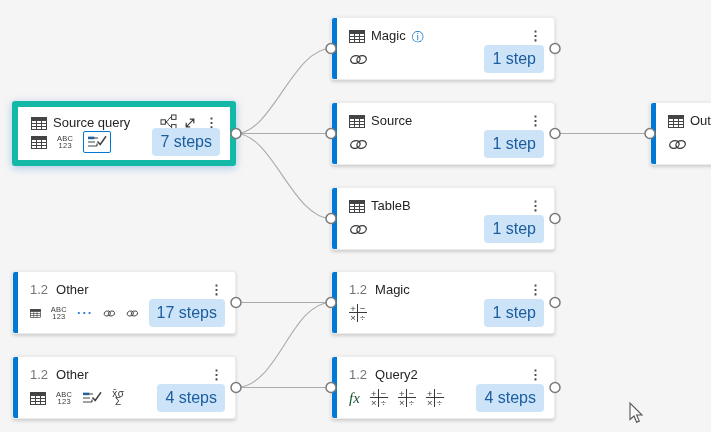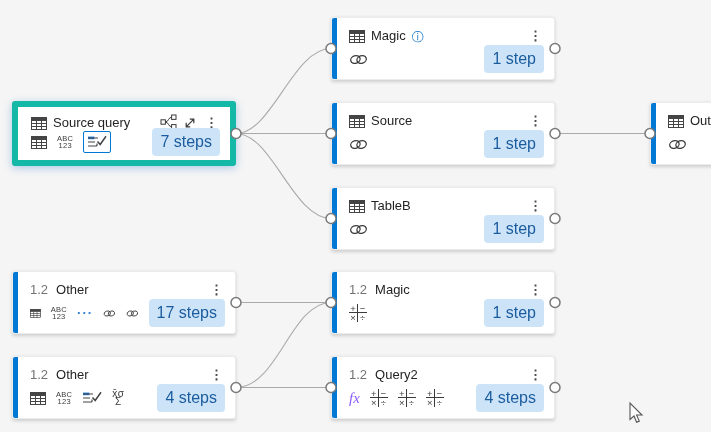--- a/index.html
+++ b/index.html
@@ -47,21 +47,21 @@
   
   .txticon { display:flex; flex-direction:column; align-items:center; justify-content:space-between;
              font-size:7.5px; line-height:7px; color:#3b3b3b; letter-spacing:.3px; }
   .statsicon { font-size:10px; line-height:8px; }
   .mathicon { display:grid; grid-template-columns:9px 9px; grid-template-rows:9px 9px; }
   .mathicon span { display:flex; align-items:center; justify-content:center;
                    font-size:9.5px; line-height:9px; color:#3b3b3b; }
   .mathicon span:nth-child(1){ border-right:1px solid #3b3b3b; border-bottom:1px solid #3b3b3b; }
   .mathicon span:nth-child(2){ border-bottom:1px solid #3b3b3b; }
   .mathicon span:nth-child(3){ border-right:1px solid #3b3b3b; }
-  .fxicon { font-family:"Liberation Serif", serif; font-style:italic; font-size:15px; color:#8b5cf6; }
+  .fxicon { font-family:"Liberation Serif", serif; font-style:italic; font-size:15px; color:#14532d; }
   .ellipsis { color:#2b7cd3; font-size:13px; font-weight:700; letter-spacing:1px; line-height:10px; }
   .stepbox {
     border:1px solid #0078d4; background:#fdfeff; border-radius:2px;
     padding:2px 3px; display:flex; align-items:center; justify-content:center;
   }
   svg { display:block; }
   
   #overlay { position:absolute; left:0; top:0; z-index:5; pointer-events:none; }
 </style>
 </head>

